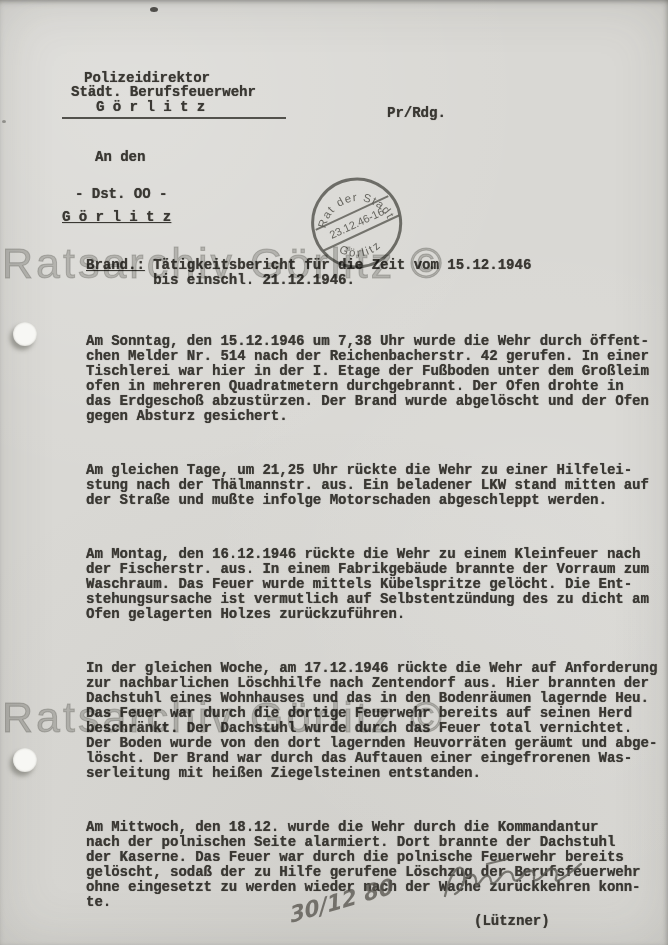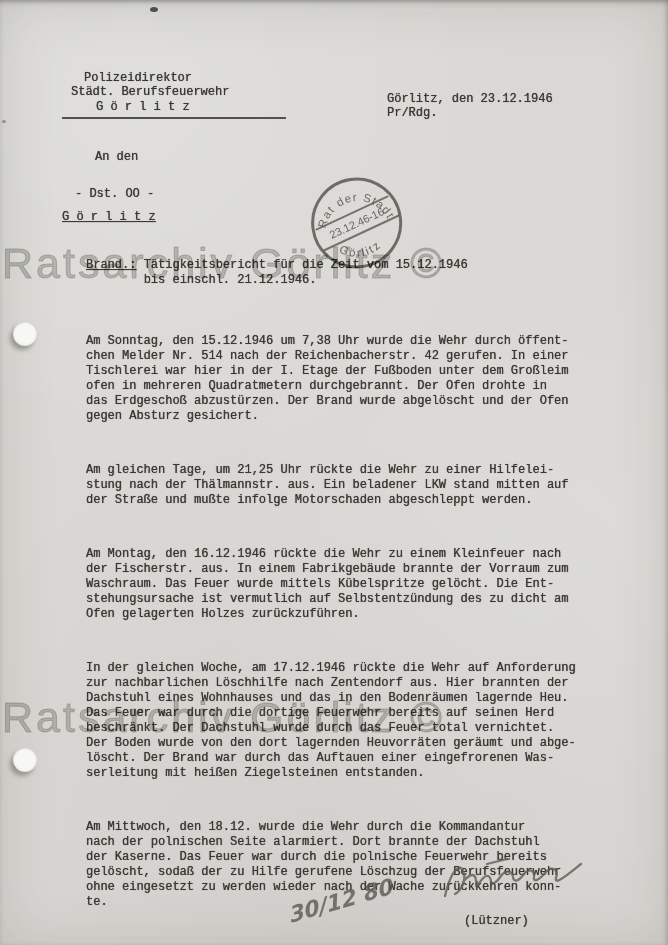--- a/index.html
+++ b/index.html
@@ -12,21 +12,21 @@
       radial-gradient(circle at 80% 60%, rgba(255,255,255,.10), transparent 45%),
       radial-gradient(circle at 50% 95%, rgba(120,118,110,.08), transparent 50%);
     box-shadow: inset 0 0 55px rgba(75,74,68,.16), inset 0 4px 7px -4px rgba(40,40,36,.55), inset -3px 0 6px -3px rgba(70,70,64,.35);
     overflow:hidden;
     font-family:"Liberation Mono","DejaVu Sans Mono",monospace;
     color:#3a3833;
   }
   .tw{ 
     position:absolute;
     font-family:"Liberation Mono","DejaVu Sans Mono",monospace;
-    font-size:12px;line-height:15px;font-weight:400;
+    font-size:14px;line-height:15px;font-weight:700;
     color:#3a3833;
     text-shadow:0 0 .8px rgba(56,54,49,.75), .4px .4px .6px rgba(90,88,82,.35);
     white-space:pre;
   }
   .underline{text-decoration:underline;}
   .body-col{position:absolute;left:86px;top:304px;width:585px;}
   .body-col .para{margin:0 0 9px 0;white-space:pre;}
   .watermark{
     position:absolute;left:2px;
     font-family:"Liberation Sans","DejaVu Sans",sans-serif;
@@ -65,21 +65,20 @@
   <div class="hole" style="top:322px"></div>
   <div class="hole" style="top:748px"></div>
 
   <div class="speck" style="left:150px;top:7px;width:8px;height:5px"></div>
   <div class="speck" style="left:2px;top:120px;width:4px;height:3px;opacity:.5"></div>
 
   <div class="tw" style="left:84px;top:71px">Polizeidirektor</div>
   <div class="tw" style="left:71px;top:85px">Städt. Berufsfeuerwehr</div>
   <div class="tw" style="left:62px;top:100px;width:190px;border-bottom:2px solid rgba(58,56,51,.85);padding:0 0 2px 34px">G ö r l i t z</div>
 
-  <div class="tw" style="left:387px;top:92px">Görlitz, den 23.12.1946</div>
   <div class="tw" style="left:387px;top:106px">Pr/Rdg.</div>
 
   <div class="tw" style="left:95px;top:150px">An den</div>
   <div class="tw" style="left:75px;top:187px">- Dst. OO -</div>
   <div class="tw underline" style="left:62px;top:210px">G ö r l i t z</div>
 
   <div class="stamp">
     <svg width="130" height="130" viewBox="0 0 130 130">
       <g stroke="#47463f" fill="#47463f" font-family="Liberation Sans, DejaVu Sans, sans-serif">
         <circle cx="65" cy="65" r="44" fill="none" stroke-width="3" opacity=".85"></circle>
@@ -142,16 +141,16 @@
   <div class="handnote">30/12 80</div>
 
   <div class="sig-block" style="left:435px;top:852px">
     <svg width="190" height="60" viewBox="0 0 190 60">
       <path d="M10 44 C 16 18, 26 8, 29 22 C 31 32, 24 40, 20 42
                M 28 30 C 36 20, 40 22, 41 28 C 42 33, 39 38, 45 30 C 51 21, 55 23, 56 29 C 57 34, 62 30, 66 24
                M 52 12 L 72 7
                M 66 24 C 70 18, 77 18, 78 25 C 79 31, 84 29, 89 22 C 94 16, 100 18, 99 25 C 98 31, 104 28, 110 21 C 116 14, 124 16, 121 26 C 119 34, 132 23, 146 12" stroke="#5e5c56" fill="none" stroke-width="2.3" stroke-linecap="round" stroke-linejoin="round" opacity=".8"></path>
     </svg>
   </div>
-  <div class="tw" style="left:464px;top:914px">(Lützner)</div>
+  <div class="tw" style="left:474px;top:914px">(Lützner)</div>
   <div class="tw" style="left:441px;top:964px">Brandinspektor</div>
 
 </div>
 
 </body></html>

